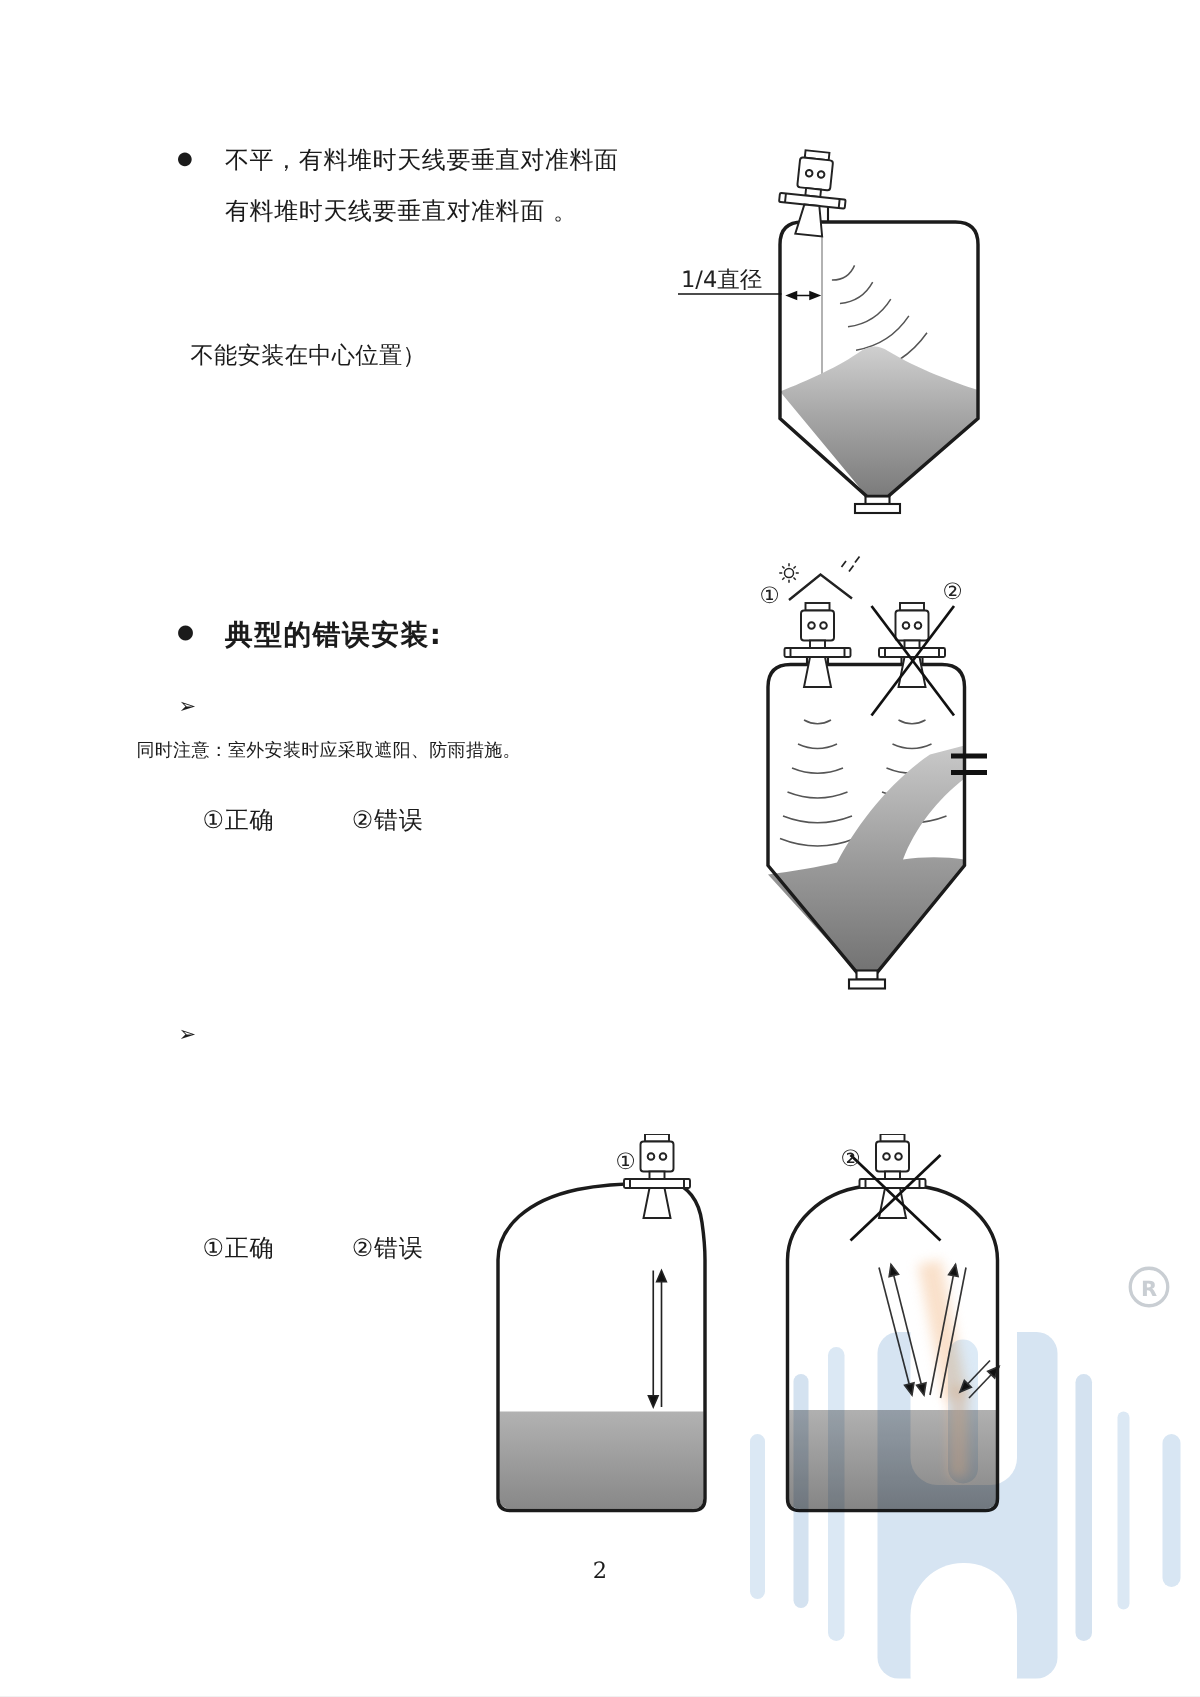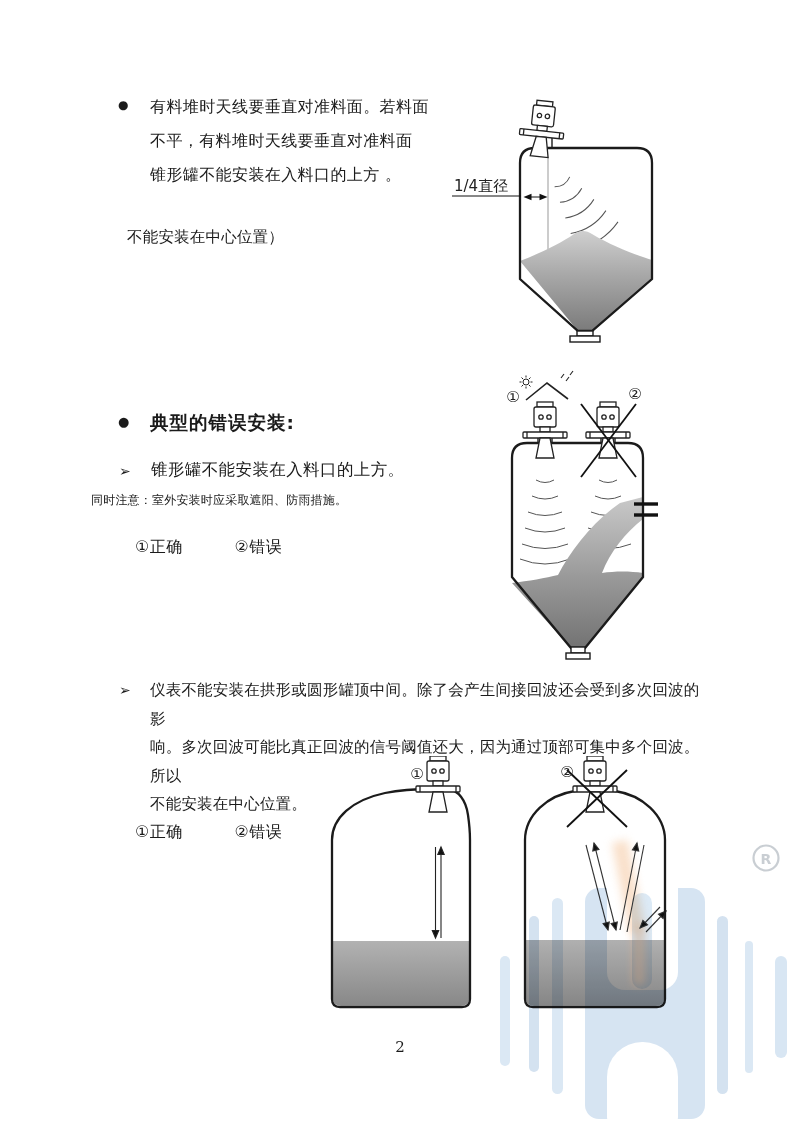--- a/index.html
+++ b/index.html
@@ -51,23 +51,22 @@
       <polygon points="-5,36 5,36 9,56 -9,56"></polygon>
     </g>
     <path id="ah" d="M0,0 L-3.2,-7.5 L3.2,-7.5 Z" fill="#111"></path>
   </defs>
 </svg>
 
 <div class="page">
 
   <span class="abs bullet s1-bullet">●</span>
   <div class="abs s1-lines">
-    <span class="line">有料堆时天线要垂直对准料面。若料面</span>
     <span class="line">不平，有料堆时天线要垂直对准料面</span>
-    <span class="line">锥形罐不能安装在入料口的上方 。</span>
+    <span class="line">有料堆时天线要垂直对准料面 。</span>
   </div>
   <div class="abs s1-note">
     <span class="line">不能安装在中心位置）</span>
   </div>
 
   <svg class="diag" style="left:430px;top:93px" width="245" height="262" viewBox="430 93 245 262">
     <defs>
       <linearGradient id="pile1" x1="0" y1="228" x2="0" y2="332" gradientUnits="userSpaceOnUse">
         <stop offset="0" stop-color="#d2d2d2"></stop>
           <stop offset="0.45" stop-color="#a8a8a8"></stop>
@@ -107,21 +106,20 @@
       <line x1="452" y1="196" x2="521" y2="196" stroke="#111" stroke-width="1"></line>
       <line x1="526" y1="197" x2="545" y2="197" stroke="#111" stroke-width="1"></line>
       <polygon points="523.5,197 531.5,193.8 531.5,200.2" fill="#111"></polygon>
       <polygon points="547.5,197 539.5,193.8 539.5,200.2" fill="#111"></polygon>
     </g>
   </svg>
 
   <span class="abs bullet s2-bullet">●</span>
   <div class="abs s2-heading">典型的错误安装:</div>
   <span class="abs arrow-marker s2-marker">➢</span>
-  <div class="abs s2-item">锥形罐不能安装在入料口的上方。</div>
   <div class="abs s2-note">同时注意：室外安装时应采取遮阳、防雨措施。</div>
   <div class="abs legend s2-legend">
     <span class="gap">①正确</span>
     <span>②错误</span>
   </div>
 
   <svg class="diag" style="left:495px;top:370px" width="180" height="295" viewBox="495 370 180 295">
     <defs>
       <linearGradient id="pile2" x1="0" y1="497" x2="0" y2="655" gradientUnits="userSpaceOnUse">
         <stop offset="0" stop-color="#c9c9c9"></stop>
@@ -190,25 +188,20 @@
     <g stroke="#222" stroke-width="1.1">
       <line x1="561" y1="378" x2="564" y2="374"></line>
         <line x1="566" y1="381" x2="569" y2="377"></line>
         <line x1="570" y1="375" x2="573" y2="371"></line>
     </g>
     <text class="dlabel" x="513" y="402" text-anchor="middle">①</text>
     <text class="dlabel" x="635" y="399" text-anchor="middle">②</text>
   </svg>
 
   <span class="abs arrow-marker s3-marker">➢</span>
-  <div class="abs s3-lines">
-    <span class="line">仪表不能安装在拱形或圆形罐顶中间。除了会产生间接回波还会受到多次回波的影</span>
-    <span class="line">响。多次回波可能比真正回波的信号阈值还大，因为通过顶部可集中多个回波。所以</span>
-    <span class="line">不能安装在中心位置。</span>
-  </div>
   <div class="abs legend s3-legend">
     <span class="gap">①正确</span>
     <span>②错误</span>
   </div>
 
   <svg class="diag" style="left:320px;top:756px" width="160" height="256" viewBox="320 756 160 256">
     <defs>
       <linearGradient id="fill3l" x1="0" y1="941" x2="0" y2="1007" gradientUnits="userSpaceOnUse">
         <stop offset="0" stop-color="#b2b2b2"></stop>
           <stop offset="1" stop-color="#878787"></stop>

